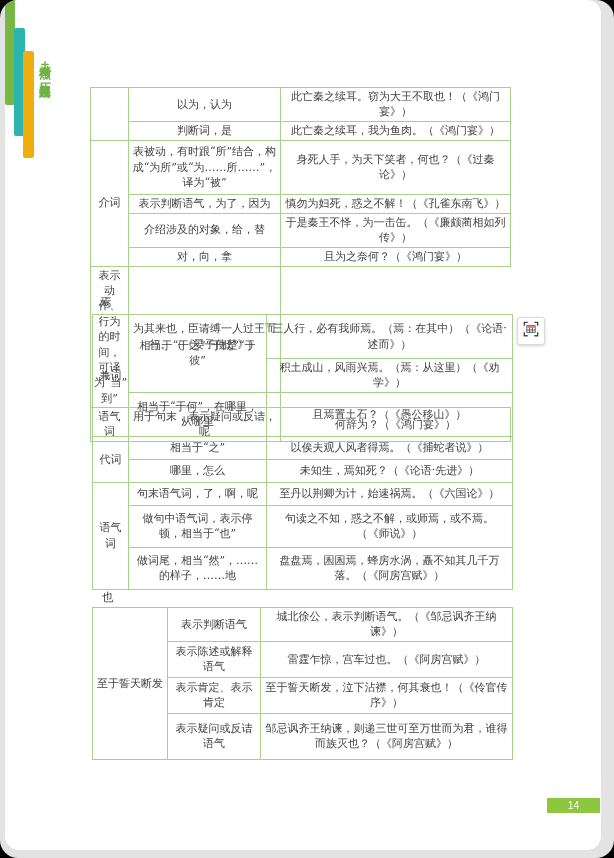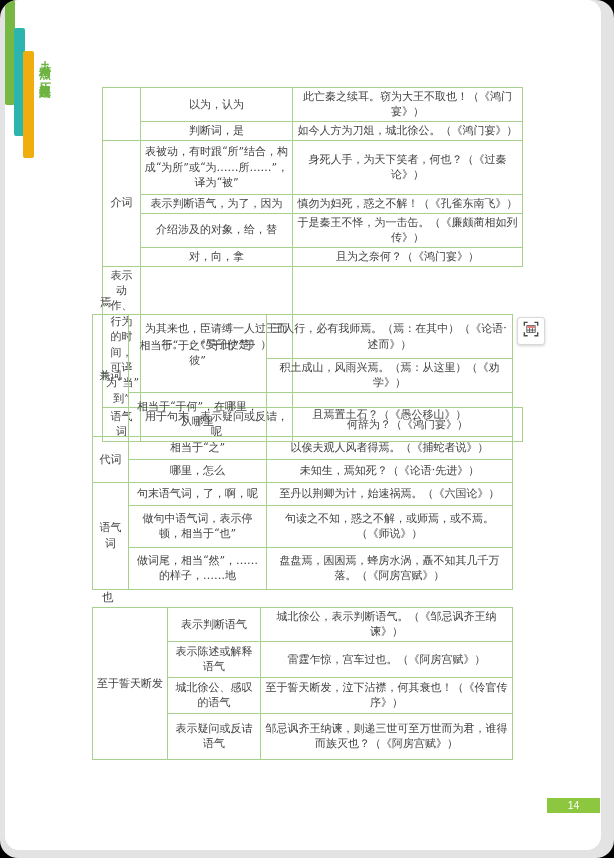--- a/index.html
+++ b/index.html
@@ -22,21 +22,21 @@
     font-size:12px;font-weight:bold;color:#6cb33f;letter-spacing:1px;
   }
 
   
   .tbl{position:absolute;border-collapse:collapse;table-layout:fixed;width:420px;}
   .tbl td{
     border:1px solid #a6d08c;text-align:center;vertical-align:middle;
     font-size:11px;line-height:1.4;color:#3f3f3f;padding:1px 3px;
     overflow:hidden;
   }
-  .t1{left:97px;top:87px;}
+  .t1{left:85px;top:87px;}
   .t2{left:87px;top:314px;}
   .t3{left:87px;top:607px;}
 
   .sec-label{position:absolute;font-size:11.5px;color:#3f3f3f;}
   .sec-yan{left:95px;top:295px;}
   .sec-ye{left:97px;top:590px;}
 
   
   .capture-btn{
     position:absolute;left:512px;top:317px;width:26px;height:26px;
@@ -70,21 +70,21 @@
           <col style="width:230px">
         </colgroup>
       <tbody>
           <tr style="height:19px">
         <td rowspan="2"></td>
         <td>以为，认为</td>
         <td>此亡秦之续耳。窃为大王不取也！（《鸿门宴》）</td>
       </tr>
       <tr style="height:19px">
         <td>判断词，是</td>
-        <td>如今人方为刀俎，城北徐公。（《鸿门宴》）</td>
+        <td>此亡秦之续耳，我为鱼肉。（《鸿门宴》）</td>
       </tr>
       <tr style="height:54px">
         <td rowspan="4">介词</td>
         <td>表被动，有时跟“所”结合，构成“为所”或“为……所……”，译为“被”</td>
         <td>身死人手，为天下笑者，何也？（《过秦论》）</td>
       </tr>
       <tr style="height:19px">
         <td>表示判断语气，为了，因为</td>
         <td>慎勿为妇死，惑之不解！（《孔雀东南飞》）</td>
       </tr>
@@ -166,21 +166,21 @@
           <tr style="height:27px">
         <td rowspan="4">至于誓天断发</td>
         <td>表示判断语气</td>
         <td>城北徐公，表示判断语气。（《邹忌讽齐王纳谏》）</td>
       </tr>
       <tr style="height:36px">
         <td>表示陈述或解释语气</td>
         <td>雷霆乍惊，宫车过也。（《阿房宫赋》）</td>
       </tr>
       <tr style="height:36px">
-        <td>城北徐公、感叹的语气</td>
+        <td>表示肯定、表示肯定</td>
         <td>至于誓天断发，泣下沾襟，何其衰也！（《伶官传序》）</td>
       </tr>
       <tr style="height:46px">
         <td>表示疑问或反诘语气</td>
         <td>邹忌讽齐王纳谏，则递三世可至万世而为君，谁得而族灭也？（《阿房宫赋》）</td>
       </tr>
     </tbody>
       </table>
 
     <div class="capture-btn">

